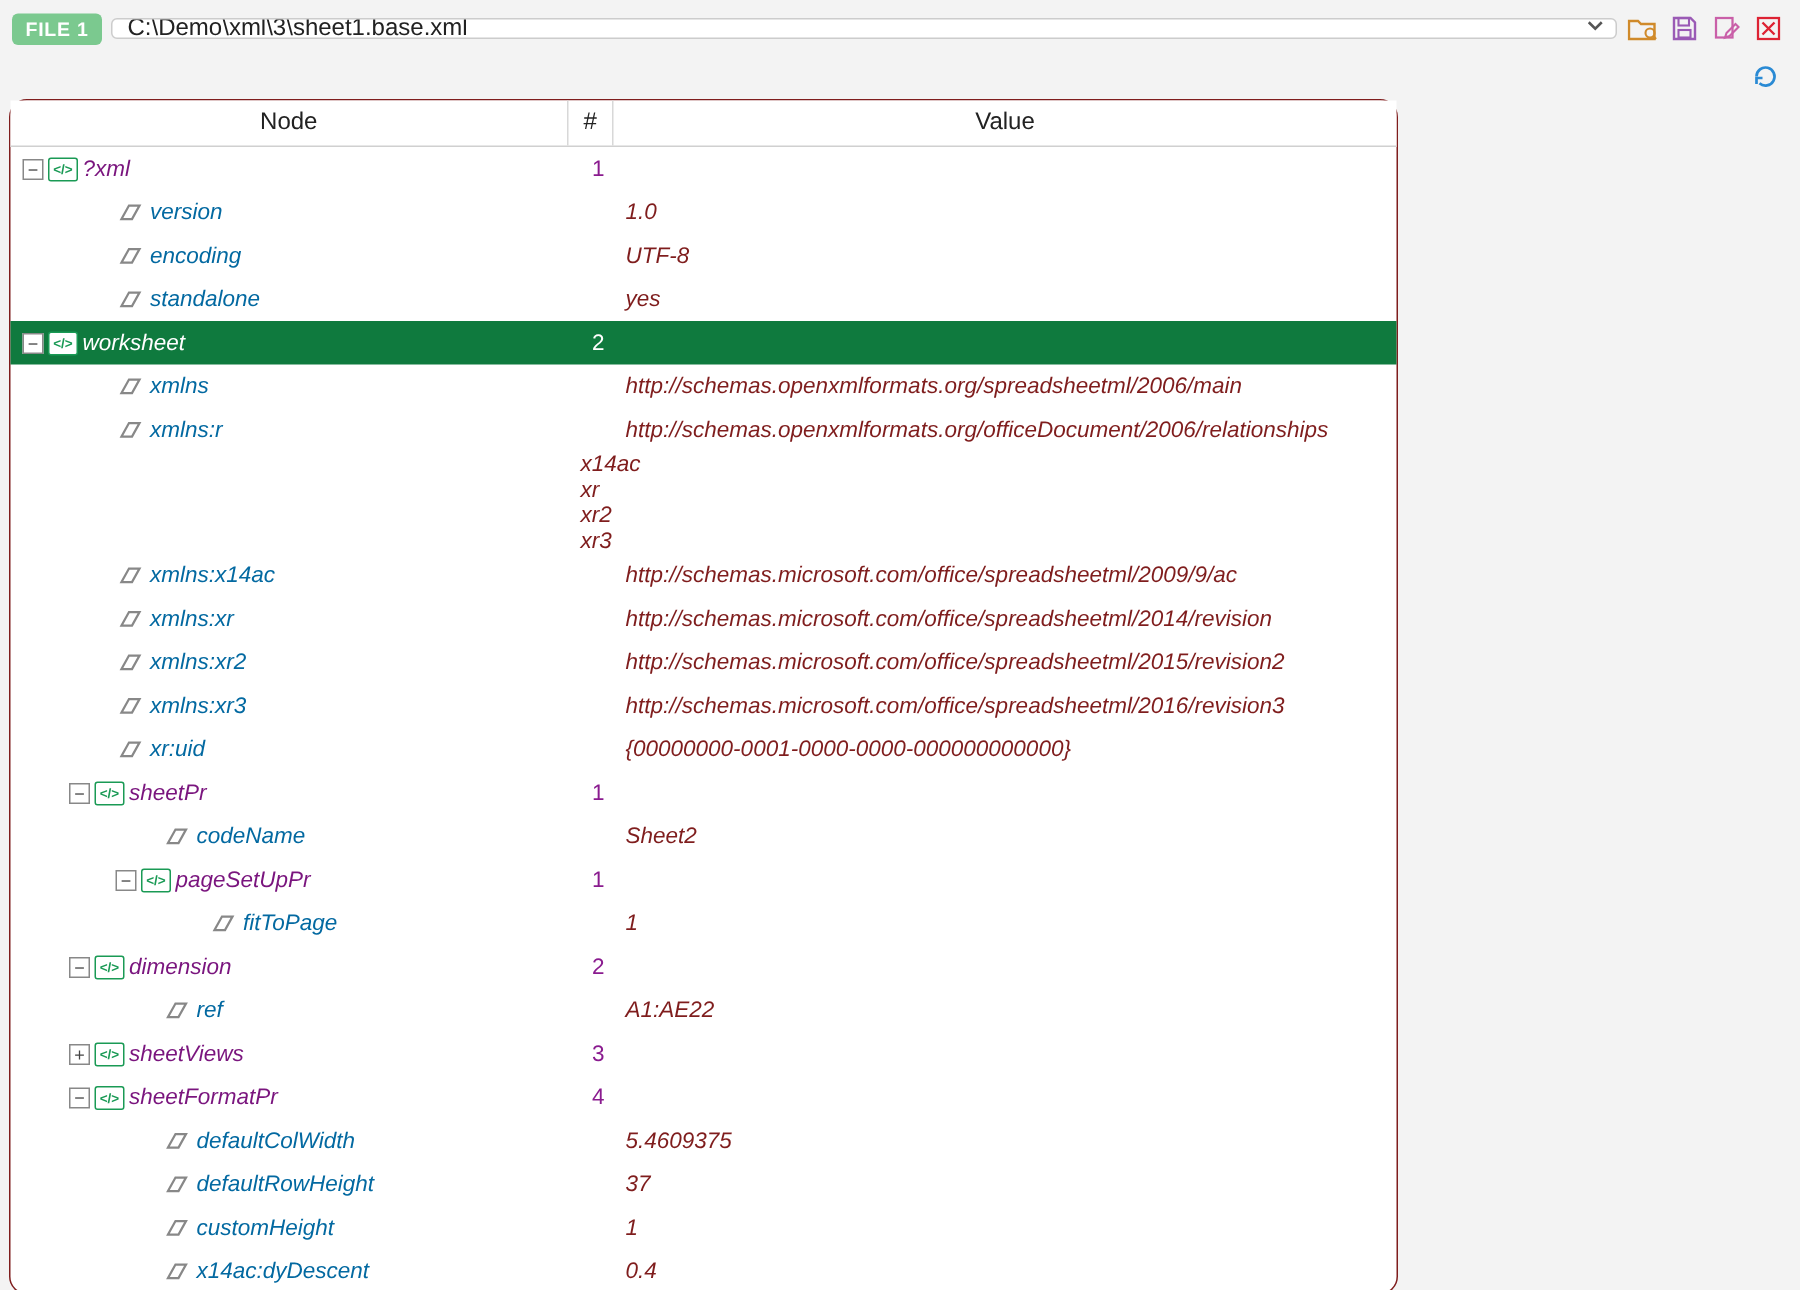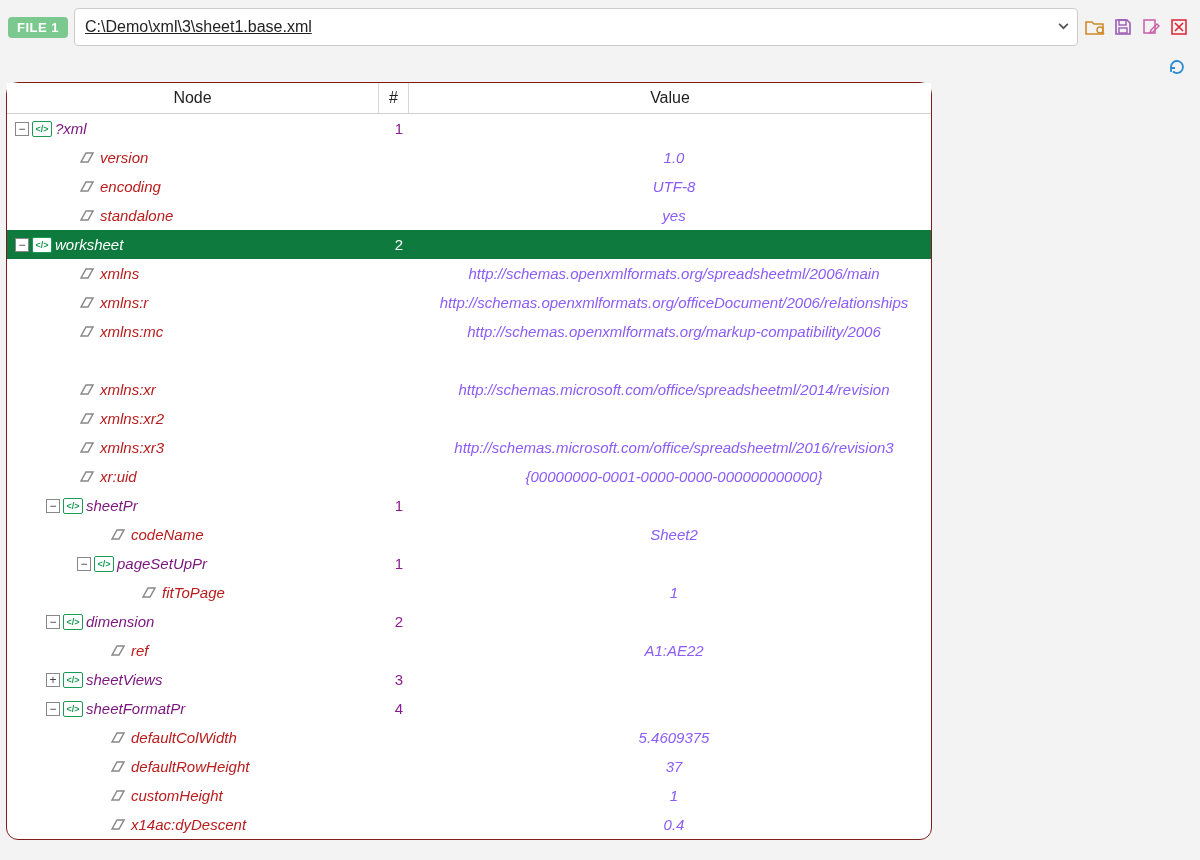--- a/index.html
+++ b/index.html
@@ -23,29 +23,28 @@
     background: #7bc98f;
     color: #fff;
     font-weight: 600;
     font-size: 13px;
     padding: 3px 9px;
     border-radius: 4px;
     letter-spacing: 0.5px;
   }
   .path-input {
     flex: 1;
-    height: 38px;
+    height: 14px;
     border: 1px solid #ccc;
     border-radius: 4px;
     background: #fff;
     padding: 0 32px 0 10px;
     font-size: 16px;
     color: #222;
     position: relative;
-    text-decoration: underline;
   }
   .path-wrap { position: relative; flex:1; display:flex; }
   .chev {
     position: absolute;
     right: 8px;
     top: 50%;
     transform: translateY(-50%);
     pointer-events: none;
     color: #555;
   }
@@ -103,22 +102,21 @@
   .cell-count {
     text-align: right;
     padding-right: 6px;
     color: #8a1b8f;
     font-weight: 500;
   }
   .row.selected .cell-count { color:#fff; }
   .cell-value {
     padding-left: 8px;
     font-style: italic;
-    color: #8b5cf6;
-    text-align: center;
+    color: #7f1d1d;
   }
   .row.selected .cell-value { color:#fff; }
   .indent { display:inline-block; width: 28px; flex:0 0 auto; }
   .toggle {
     width: 14px; height: 14px;
     border: 1px solid #888;
     display: inline-flex;
     align-items: center; justify-content: center;
     font-size: 12px; line-height: 1;
     color: #444;
@@ -137,21 +135,21 @@
     background:#fff;
     font-style: normal;
   }
   .attr-icon {
     flex:0 0 auto;
     width: 20px; height:16px;
     display:inline-flex; align-items:center; justify-content:center;
   }
   .node-name { font-style: italic; }
   .elem-name { color: #7a157e; font-style: italic; }
-  .attr-name { color: #b91c1c; }
+  .attr-name { color: #0369a1; }
   .row.selected .node-name { color:#fff;text-align:center; }
 </style>
 </head>
 <body>
 
 <div class="toolbar">
   <span class="file-badge">FILE 1</span>
   <div class="path-wrap">
     <input class="path-input" value="C:\Demo\xml\3\sheet1.base.xml" style="">
     <span class="chev">
@@ -287,35 +285,36 @@
               <svg width="18" height="14" viewBox="0 0 18 14">
                 <path d="M3 11 L8 2 L15 2 L10 11 Z" fill="none" stroke="#888" stroke-width="1.5"></path>
               </svg>
             </span>
             <span class="node-name attr-name"> xmlns:r</span>
           </div>
           <div class="cell-count"></div>
           <div class="cell-value">http://schemas.openxmlformats.org/officeDocument/2006/relationships</div>
         </div>
         <div class="row">
-          <div class="cell-node">
-            <span class="indent"></span>
-            <span class="indent"></span>
-            <span class="attr-icon">
-              <svg width="18" height="14" viewBox="0 0 18 14">
-                <path d="M3 11 L8 2 L15 2 L10 11 Z" fill="none" stroke="#888" stroke-width="1.5"></path>
-              </svg>
-            </span>
-            <span class="node-name attr-name"> xmlns:mc</span>
-          </div>
-          <div class="cell-count"></div>
-          <div class="cell-value">http://schemas.openxmlformats.org/markup-compatibility/2006</div>
-        </div>
-        <div class="row">
-          <div class="cell-count"></div>
+          <div class="cell-count"></div>
+          <div class="cell-value">x14ac xr xr2 xr3</div>
+        </div>
+        <div class="row">
+          <div class="cell-node">
+            <span class="indent"></span>
+            <span class="indent"></span>
+            <span class="attr-icon">
+              <svg width="18" height="14" viewBox="0 0 18 14">
+                <path d="M3 11 L8 2 L15 2 L10 11 Z" fill="none" stroke="#888" stroke-width="1.5"></path>
+              </svg>
+            </span>
+            <span class="node-name attr-name"> xmlns:x14ac</span>
+          </div>
+          <div class="cell-count"></div>
+          <div class="cell-value">http://schemas.microsoft.com/office/spreadsheetml/2009/9/ac</div>
         </div>
         <div class="row">
           <div class="cell-node">
             <span class="indent"></span>
             <span class="indent"></span>
             <span class="attr-icon">
               <svg width="18" height="14" viewBox="0 0 18 14">
                 <path d="M3 11 L8 2 L15 2 L10 11 Z" fill="none" stroke="#888" stroke-width="1.5"></path>
               </svg>
             </span>
@@ -329,20 +328,21 @@
             <span class="indent"></span>
             <span class="indent"></span>
             <span class="attr-icon">
               <svg width="18" height="14" viewBox="0 0 18 14">
                 <path d="M3 11 L8 2 L15 2 L10 11 Z" fill="none" stroke="#888" stroke-width="1.5"></path>
               </svg>
             </span>
             <span class="node-name attr-name"> xmlns:xr2</span>
           </div>
           <div class="cell-count"></div>
+          <div class="cell-value">http://schemas.microsoft.com/office/spreadsheetml/2015/revision2</div>
         </div>
         <div class="row">
           <div class="cell-node">
             <span class="indent"></span>
             <span class="indent"></span>
             <span class="attr-icon">
               <svg width="18" height="14" viewBox="0 0 18 14">
                 <path d="M3 11 L8 2 L15 2 L10 11 Z" fill="none" stroke="#888" stroke-width="1.5"></path>
               </svg>
             </span>

